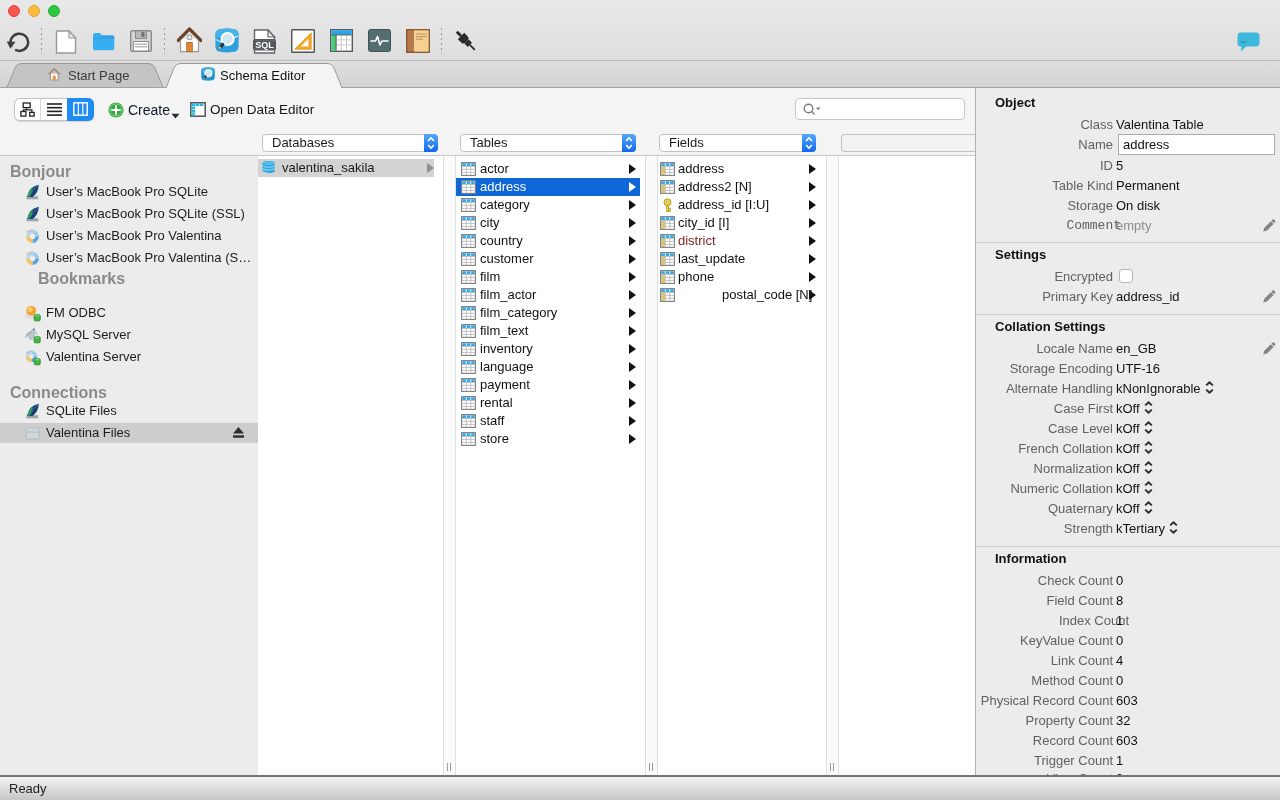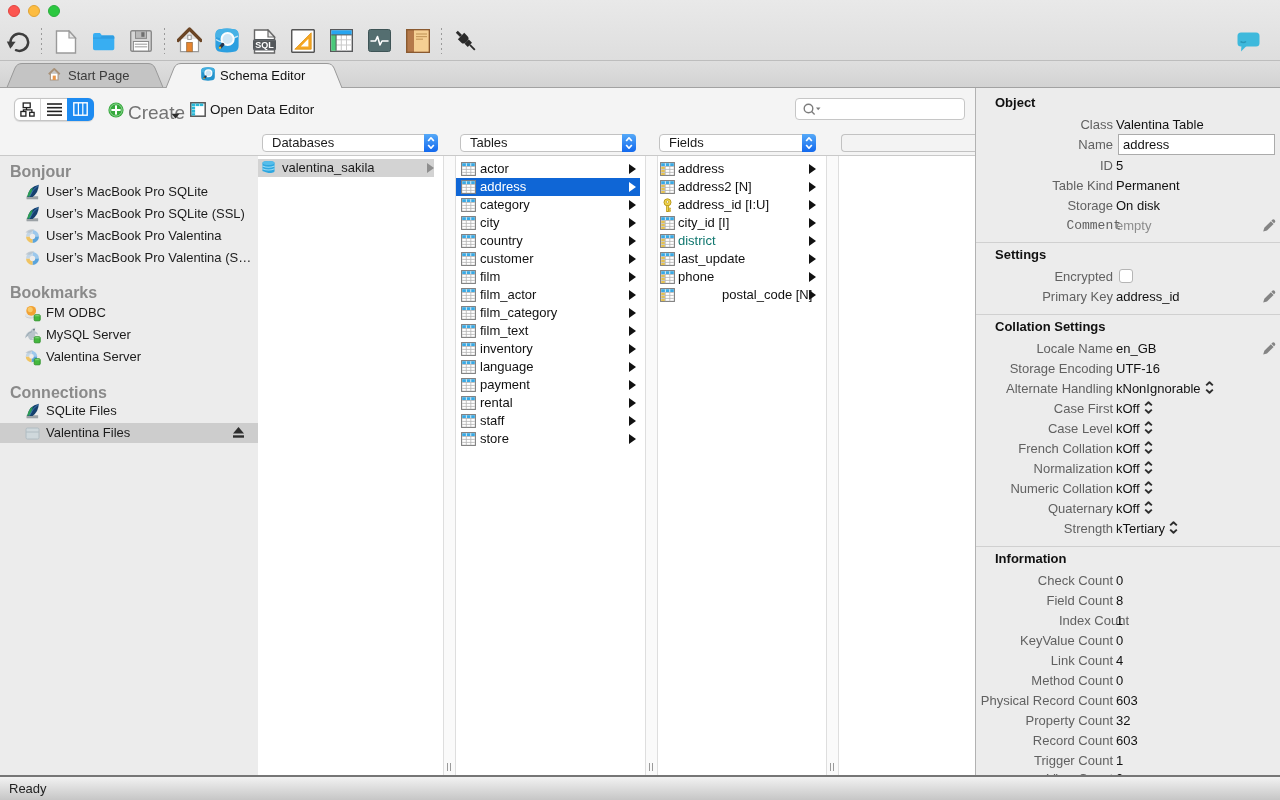--- a/index.html
+++ b/index.html
@@ -195,21 +195,21 @@
     <line x1="5.4" y1="1" x2="5.4" y2="13" stroke="#fff" stroke-width="1.2"></line>
     <line x1="9.8" y1="1" x2="9.8" y2="13" stroke="#fff" stroke-width="1.2"></line>
   </svg>
 
   <svg class="abs" style="left:108px;top:14px" width="16" height="16" viewBox="0 0 16 16">
     <circle cx="8" cy="8" r="7.6" fill="#35a93c"></circle>
     <circle cx="8" cy="8" r="6.1" fill="none" stroke="#8fd494" stroke-width="1"></circle>
     <rect x="7" y="3.4" width="2" height="9.2" fill="#fff"></rect>
       <rect x="3.4" y="7" width="9.2" height="2" fill="#fff"></rect>
   </svg>
-  <div class="abs" style="left:128px;top:14px;font-size:19px;color:#737373;">Create</div>
+  <div class="abs" style="left:128px;top:14px;font-size:14px;color:#0f172a;">Create</div>
   <svg class="abs" style="left:171px;top:25px" width="9" height="6" viewBox="0 0 9 6">
       <path d="M 0.5 0.8 L 8.5 0.8 L 4.5 5.4 Z" fill="#2d2d2d"></path>
     </svg>
 
   <svg class="abs" style="left:190px;top:14px" width="16" height="15" viewBox="0 0 16 15">
     <rect x="0.8" y="0.8" width="14.4" height="13.4" fill="#fff" stroke="#555" stroke-width="1.5"></rect>
     <g fill="#2ab8d8">
         <rect x="1.5" y="1.5" width="3.6" height="2.6"></rect>
         <rect x="5.6" y="1.5" width="3.6" height="2.6"></rect>
         <rect x="9.7" y="1.5" width="3.6" height="2.6"></rect>
@@ -279,21 +279,21 @@
   <svg class="sicon" style="top:94px" viewBox="0 0 17 17">
       <g>
         <path d="M 8.5 2 A 6.5 6.5 0 0 1 15 8.5 L 11.2 8.5 A 2.7 2.7 0 0 0 8.5 5.8 Z" fill="#9cc8ec"></path>
         <path d="M 15 8.5 A 6.5 6.5 0 0 1 8.5 15 L 8.5 11.2 A 2.7 2.7 0 0 0 11.2 8.5 Z" fill="#5aa4dc"></path>
         <path d="M 8.5 15 A 6.5 6.5 0 0 1 2 8.5 L 5.8 8.5 A 2.7 2.7 0 0 0 8.5 11.2 Z" fill="#f0c463"></path>
         <path d="M 2 8.5 A 6.5 6.5 0 0 1 8.5 2 L 8.5 5.8 A 2.7 2.7 0 0 0 5.8 8.5 Z" fill="#c3d6e6"></path>
         <path d="M 1.5 4.5 Q 5 0.5 10.5 1.5 L 6 4.8 Z" fill="#b0bec8" opacity="0.7"></path>
       </g>
     </svg>
   <div class="srow" style="top:94px;">User’s MacBook Pro Valentina (S…</div>
-  <div class="shead" style="top:128px;">Bookmarks</div>
+  <div class="shead" style="top:114px;margin-left:28px;">Bookmarks</div>
   <svg class="sicon" style="top:149px" viewBox="0 0 17 17">
       <ellipse cx="6.8" cy="10.8" rx="5.6" ry="2.8" fill="#c6cacd"></ellipse>
       <ellipse cx="6.8" cy="10.2" rx="5.6" ry="2.4" fill="#e2e5e7"></ellipse>
       <circle cx="7.2" cy="5.8" r="4.9" fill="#f2a233"></circle>
       <circle cx="6.2" cy="4.6" r="2.6" fill="#f8c96a"></circle>
       <g>
         <rect x="10.2" y="9.8" width="6" height="6" rx="1" fill="#44b83e" stroke="#2a9126" stroke-width="0.9"></rect>
         <path d="M 10.6 11.2 L 15.8 11.2 L 15.8 10.6 Q 13.2 9.4 10.6 10.6 Z" fill="#7fd47a"></path>
       </g>
     </svg>
@@ -507,21 +507,21 @@
 <div class="lrow" style="left:420px;top:40px;color:#111;">address_id [I:U]</div>
 <div class="tri" style="left:551px;top:44px;border-left-color:#111;"></div>
 <svg class="licon" style="left:402px;top:60px" width="15" height="14" viewBox="0 0 15 14">
       <use href="#fldicon"></use>
     </svg>
 <div class="lrow" style="left:420px;top:58px;color:#111;">city_id [I]</div>
 <div class="tri" style="left:551px;top:62px;border-left-color:#111;"></div>
 <svg class="licon" style="left:402px;top:78px" width="15" height="14" viewBox="0 0 15 14">
       <use href="#fldicon"></use>
     </svg>
-<div class="lrow" style="left:420px;top:76px;color:#0f766e;">district</div>
+<div class="lrow" style="left:420px;top:76px;color:#7f1d1d;">district</div>
 <div class="tri" style="left:551px;top:80px;border-left-color:#111;"></div>
 <svg class="licon" style="left:402px;top:96px" width="15" height="14" viewBox="0 0 15 14">
       <use href="#fldicon"></use>
     </svg>
 <div class="lrow" style="left:420px;top:94px;color:#111;">last_update</div>
 <div class="tri" style="left:551px;top:98px;border-left-color:#111;"></div>
 <svg class="licon" style="left:402px;top:114px" width="15" height="14" viewBox="0 0 15 14">
       <use href="#fldicon"></use>
     </svg>
 <div class="lrow" style="left:420px;top:112px;color:#111;">phone</div>

